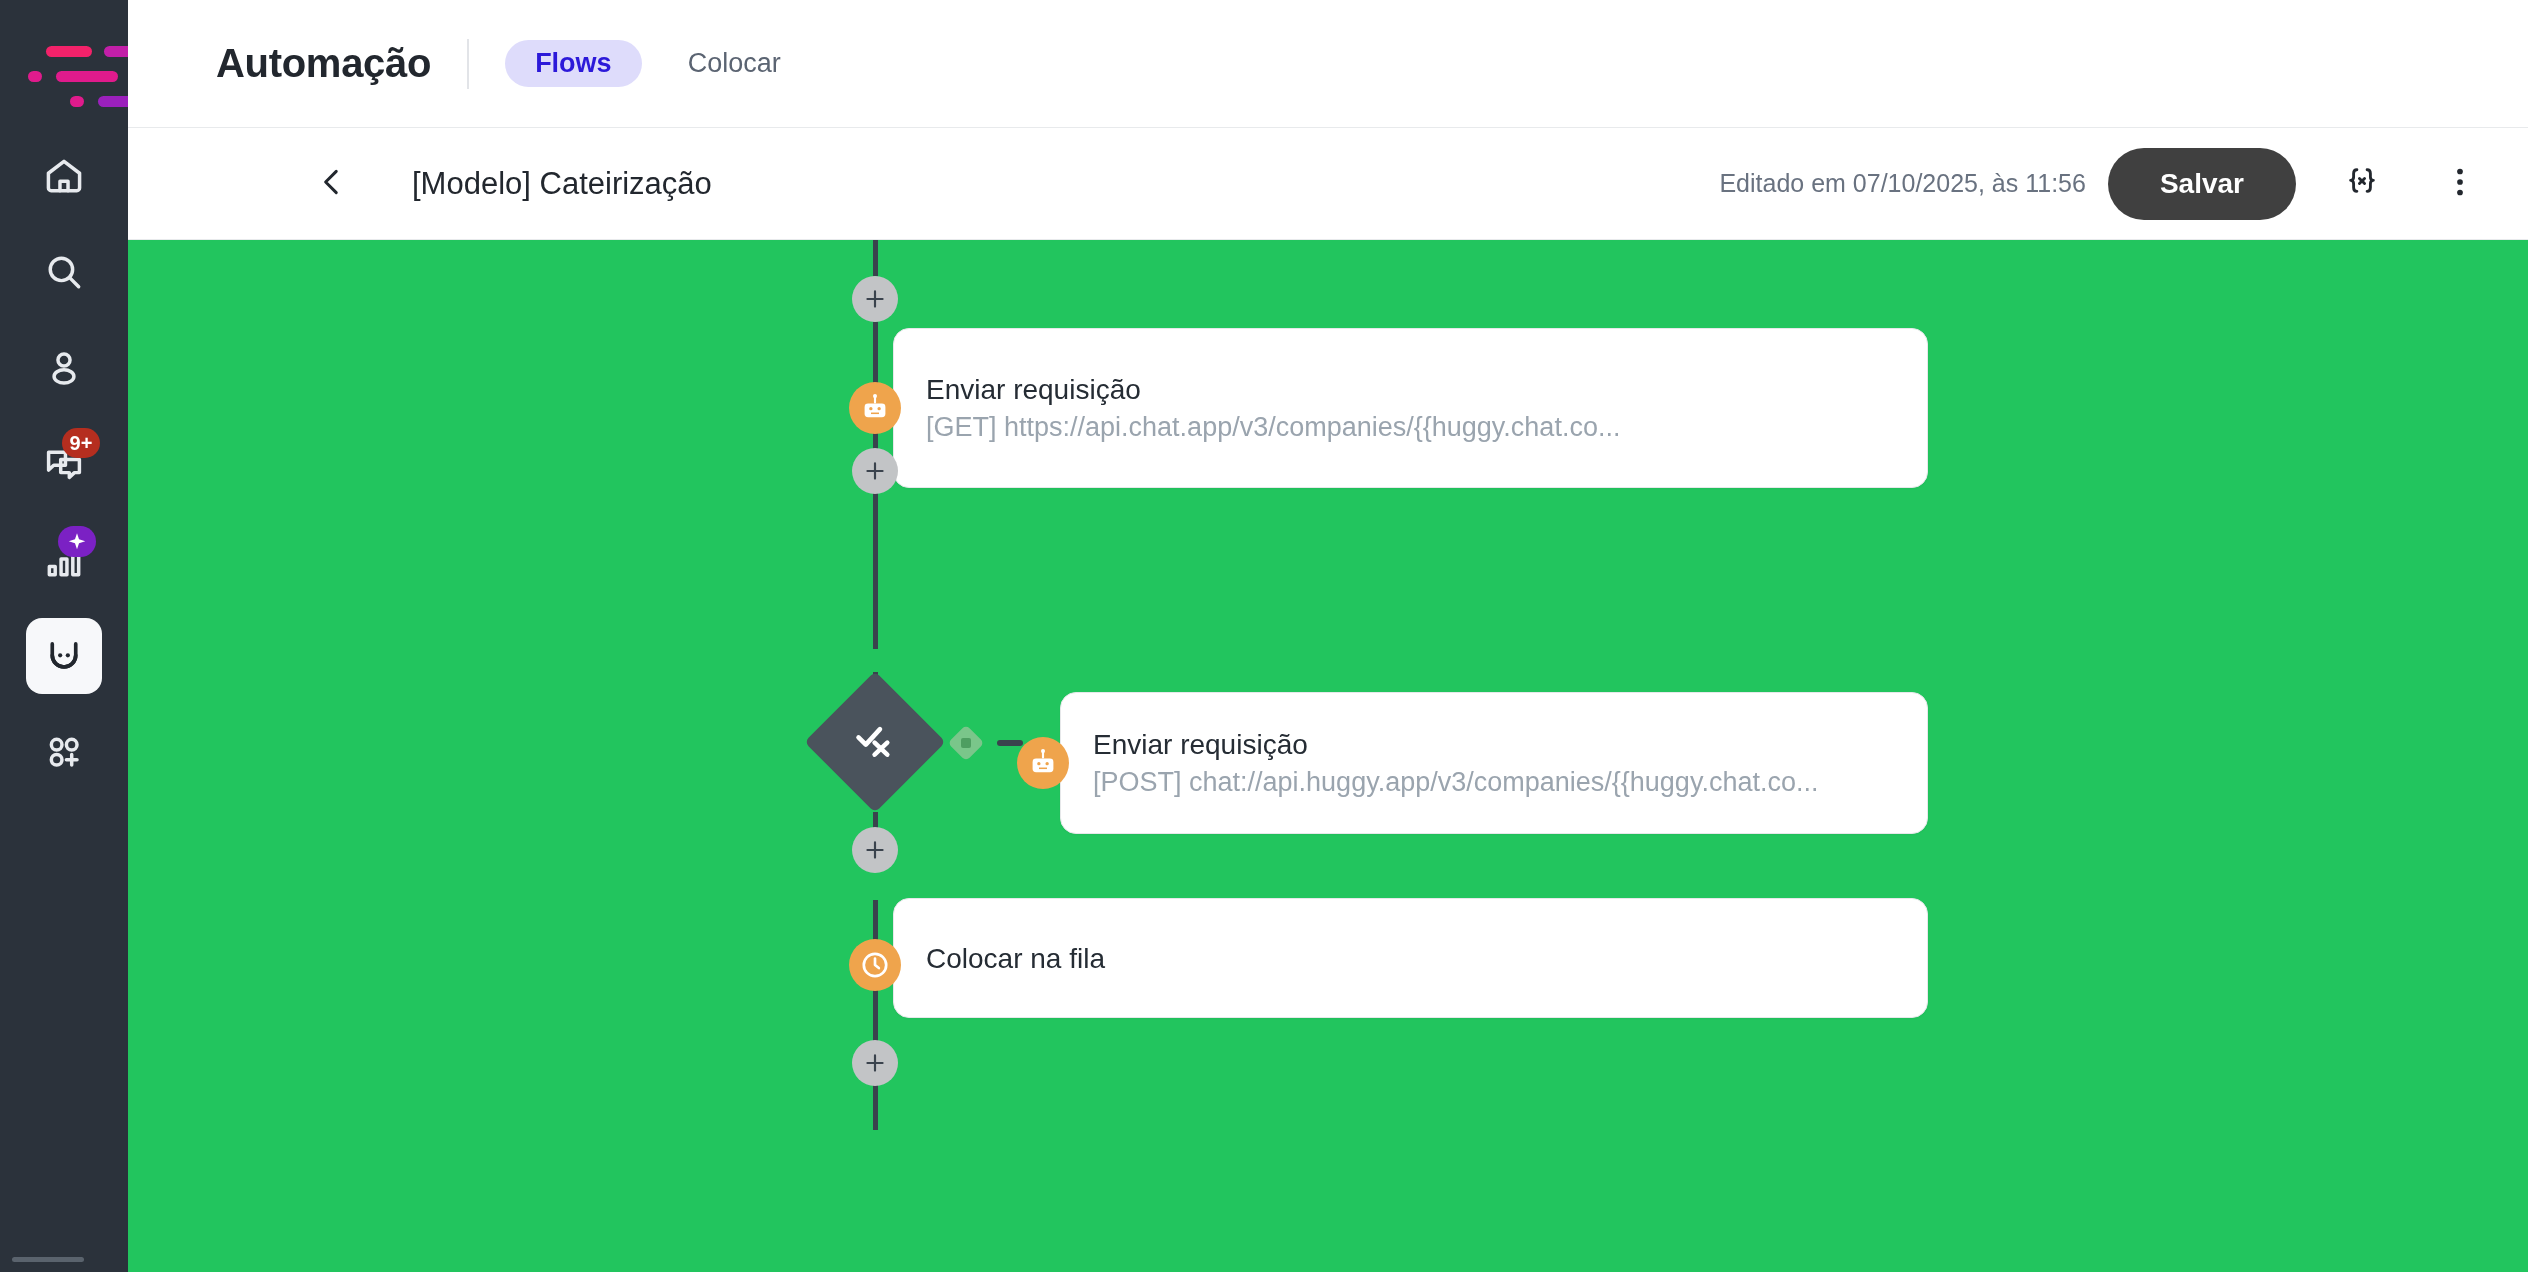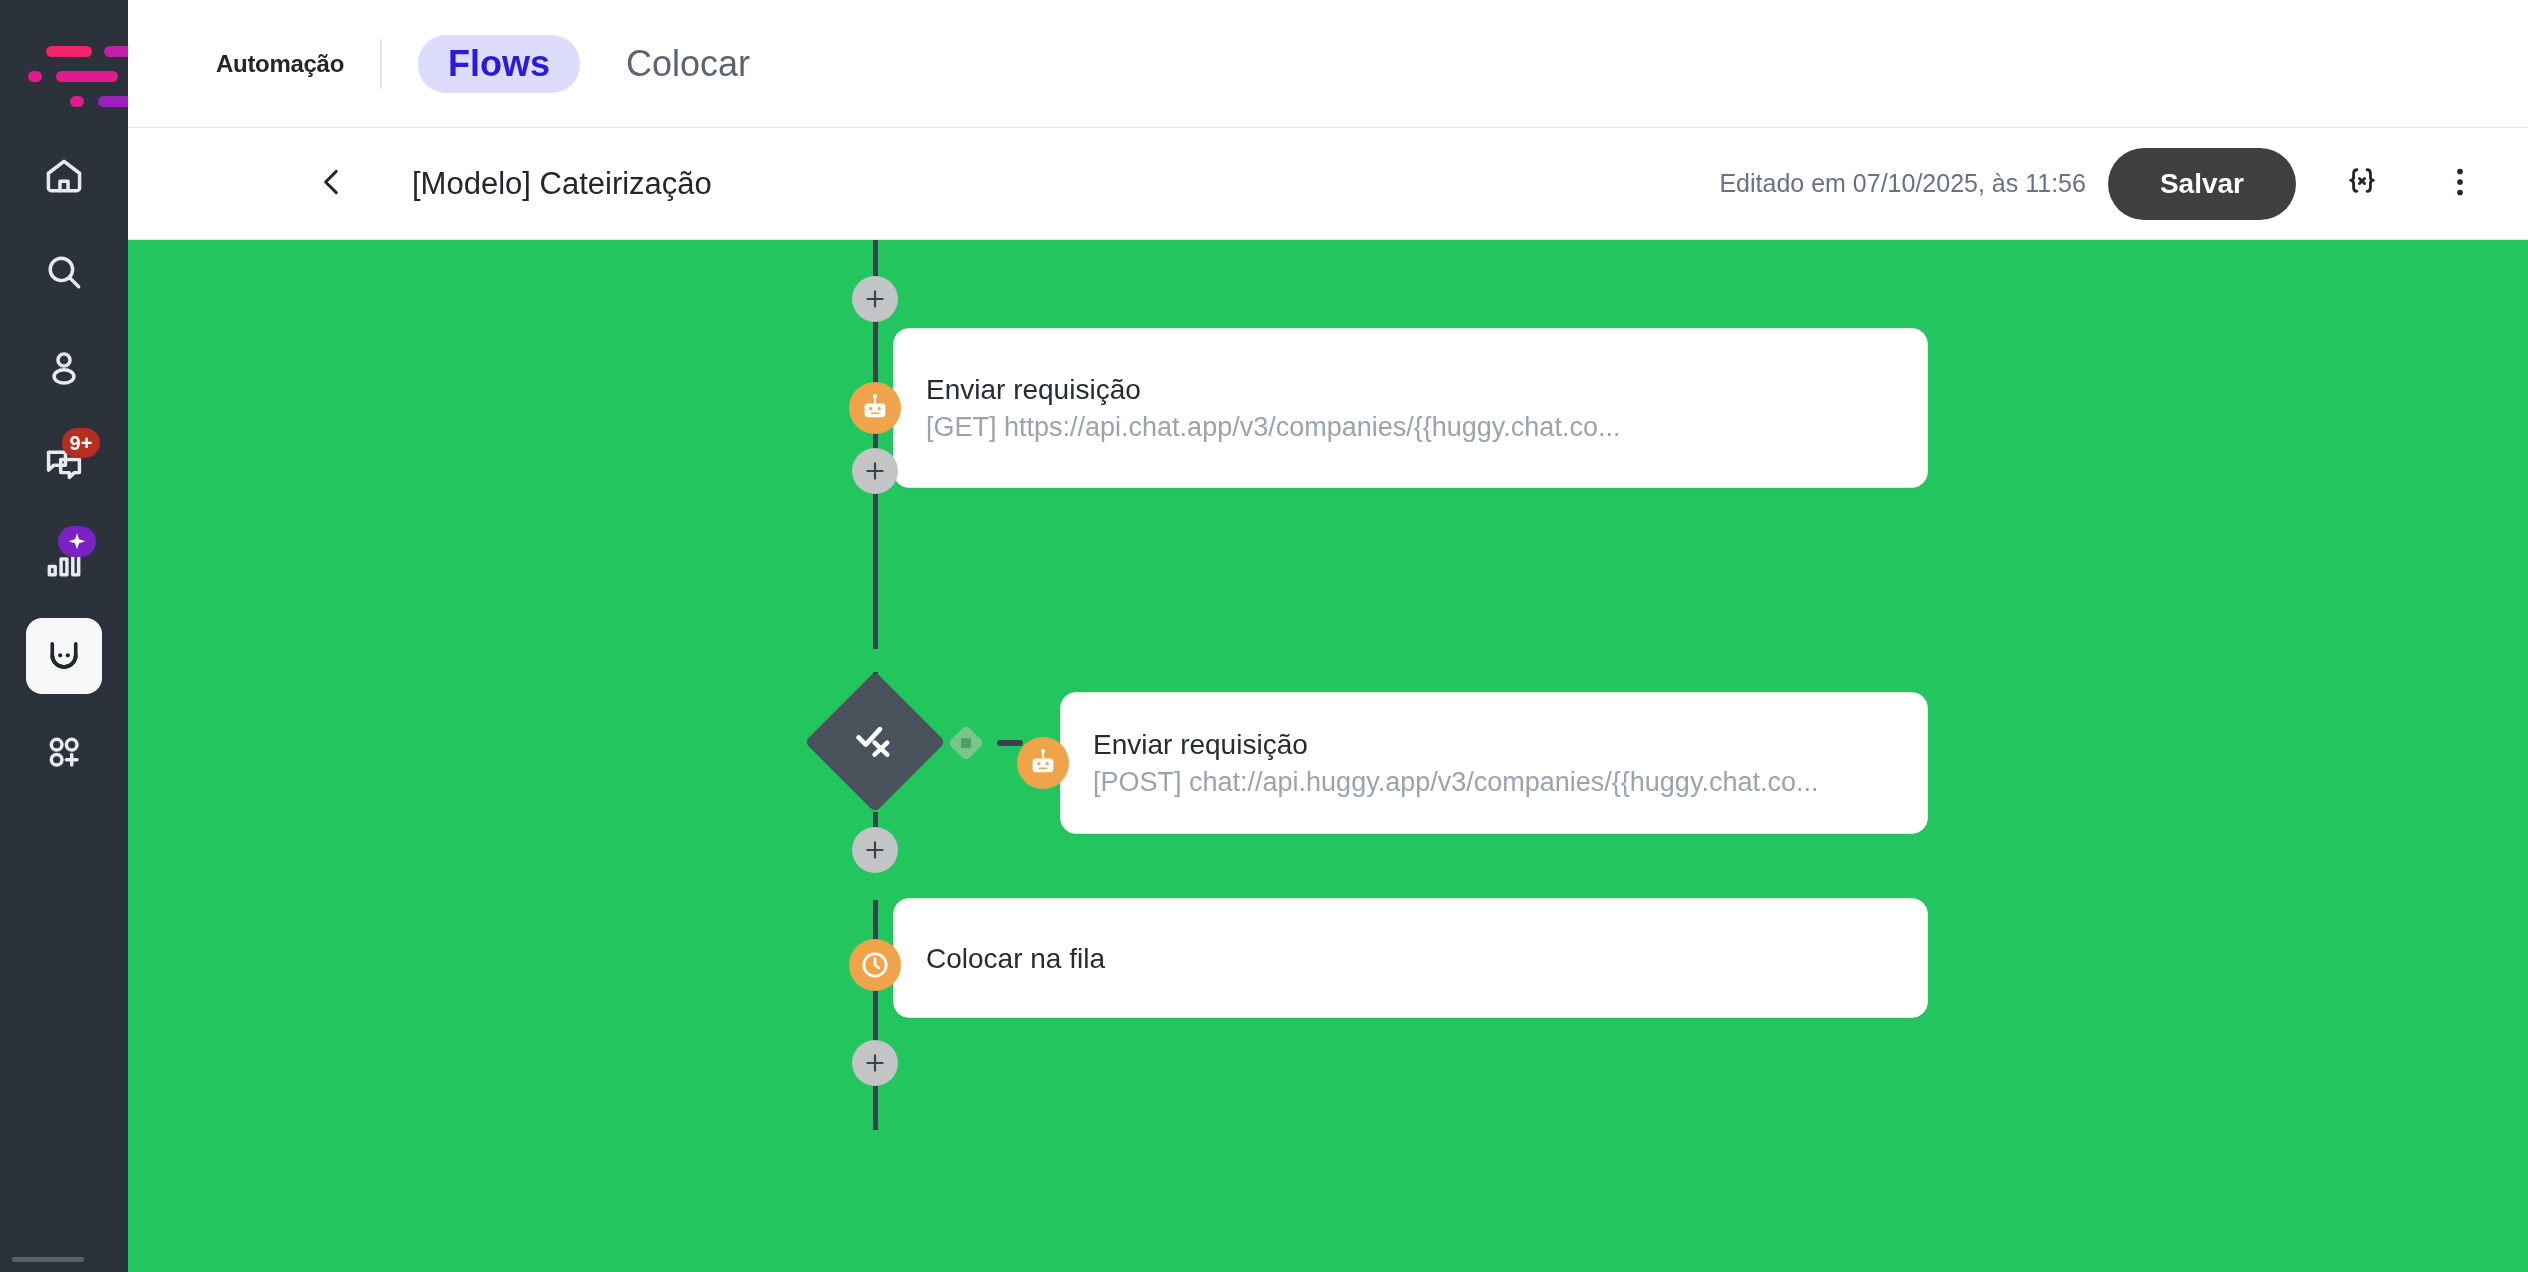--- a/index.html
+++ b/index.html
@@ -75,28 +75,28 @@
   .topbar {
     height: 128px;
     background: #ffffff;
     border-bottom: 1px solid #E8EAEC;
     display: flex;
     align-items: center;
     padding-left: 88px;
     flex: 0 0 128px;
   }
   .app-title {
-    font-size: 24px;
+    font-size: 40px;
     font-weight: 700;
     color: #22272E;
     letter-spacing: -0.3px;
   }
   .vdiv { width: 2px; height: 50px; background: #E2E4E8; margin: 0 36px; }
   .tab {
-    font-size: 36px;
+    font-size: 27px;
     color: #5B6472;
     padding: 8px 30px;
     border-radius: 28px;
     cursor: pointer;
     font-weight: 400;
   }
   .tab.active { background: #DEDCFB; color: #2C19D9; font-weight: 600; }
   .tab + .tab { margin-left: 16px; }
 
   .subbar {

